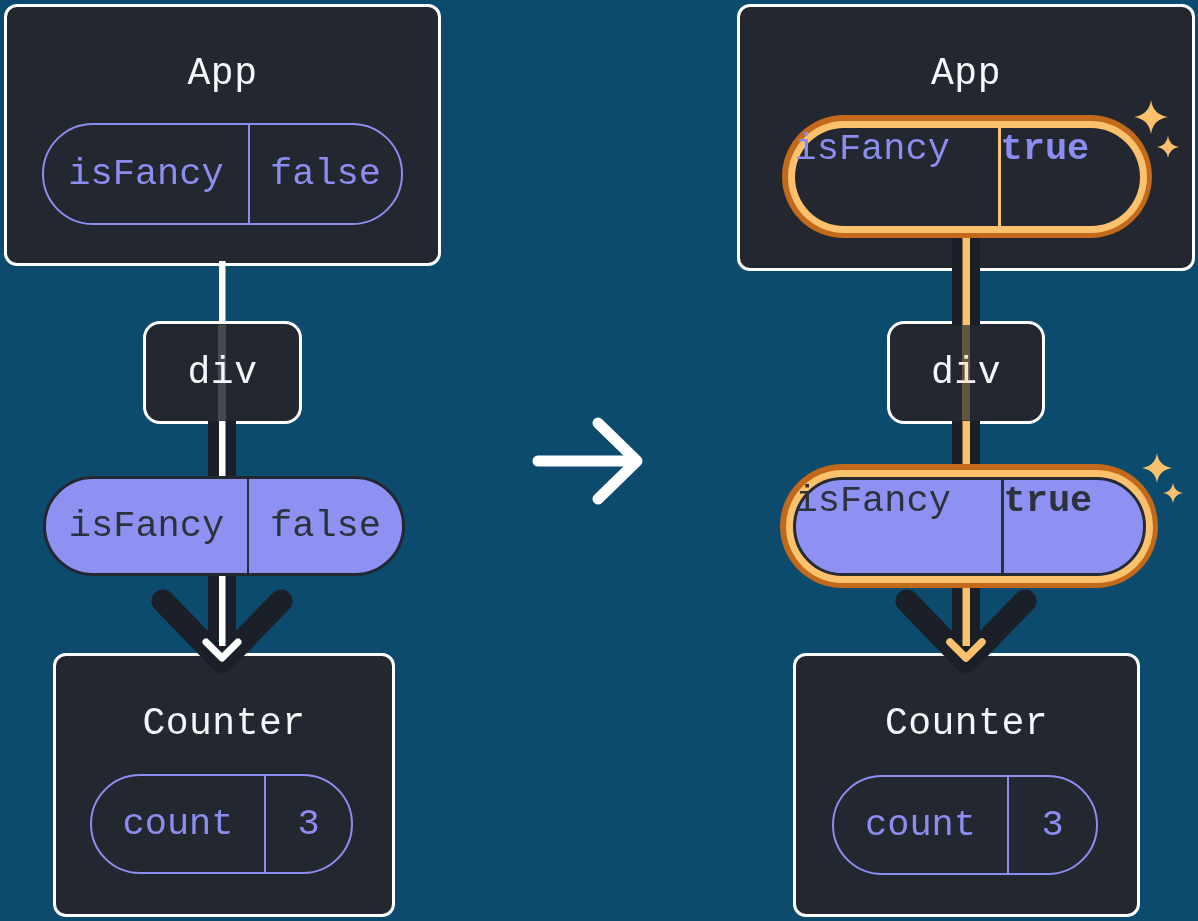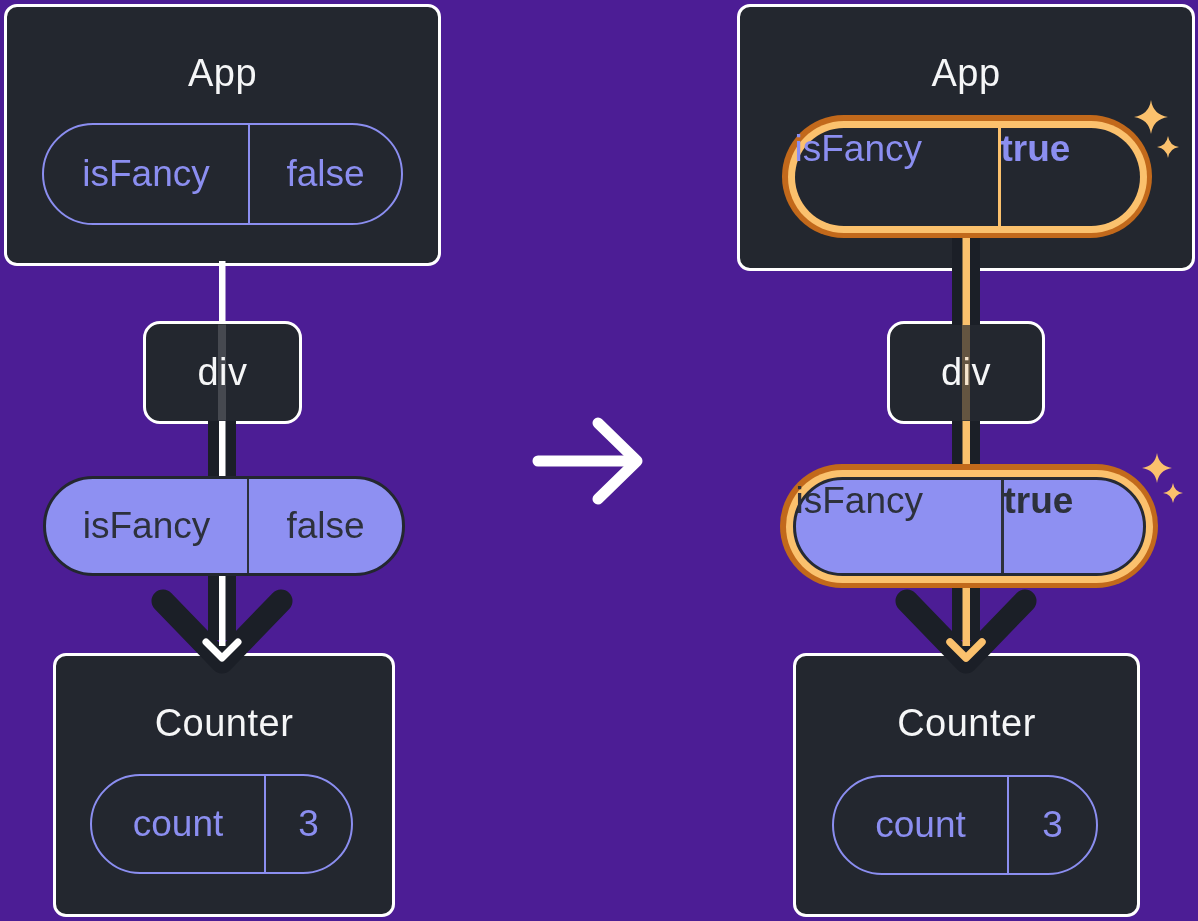--- a/index.html
+++ b/index.html
@@ -1,19 +1,19 @@
 <!DOCTYPE html>
 <html><head>
 <meta charset="utf-8">
 <style>
   html,body{margin:0;padding:0;background:#4b6971;}
   .scene{
     position:relative;width:1198px;height:921px;overflow:hidden;
-    background:#4c1d95;
-    font-family:Liberation Sans, sans-serif;
+    background:#0c4a6e;
+    font-family:Liberation Mono, monospace;
     -webkit-font-smoothing:antialiased;
   }
   .layer{position:absolute;left:0;top:0;width:1198px;height:921px;}
   .cards{z-index:1}
   .lines{z-index:5}
   .pills{z-index:10}
   .fx{z-index:20}
 
   .card{
     position:absolute;background:#23272f;

